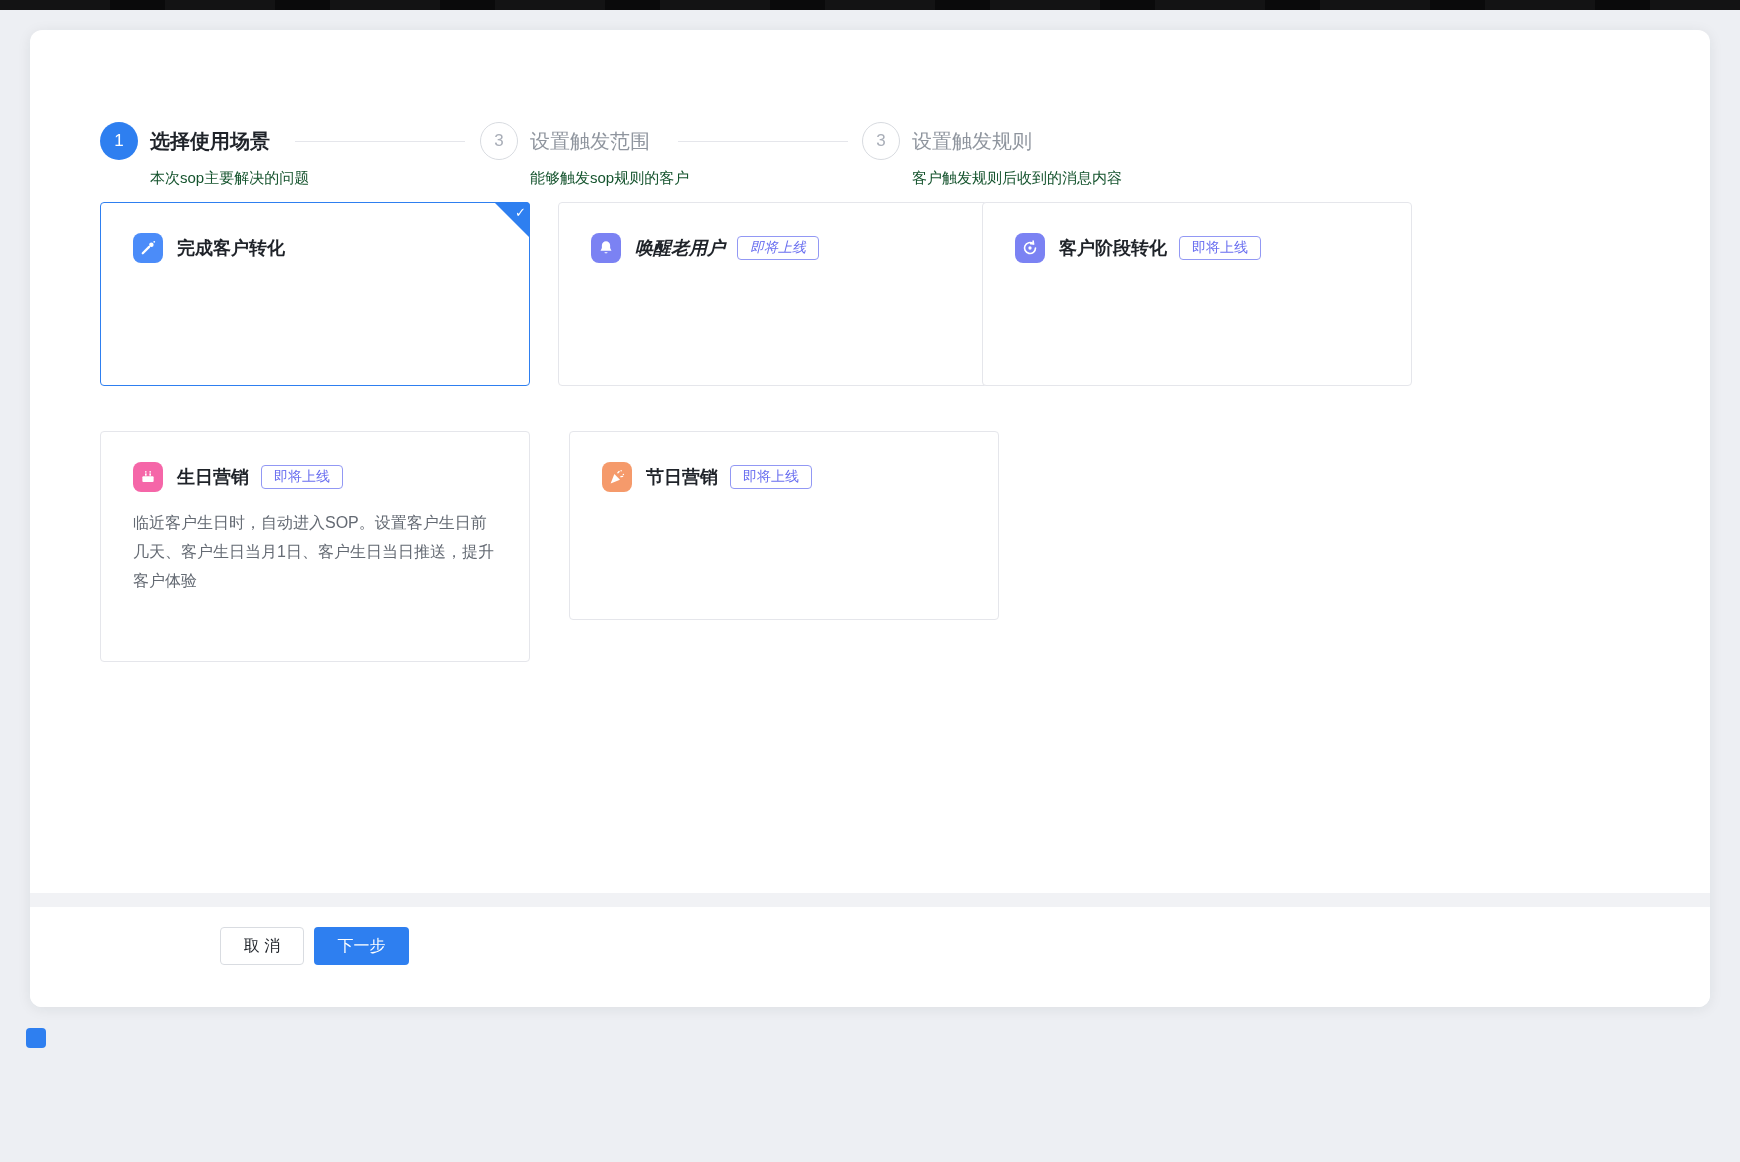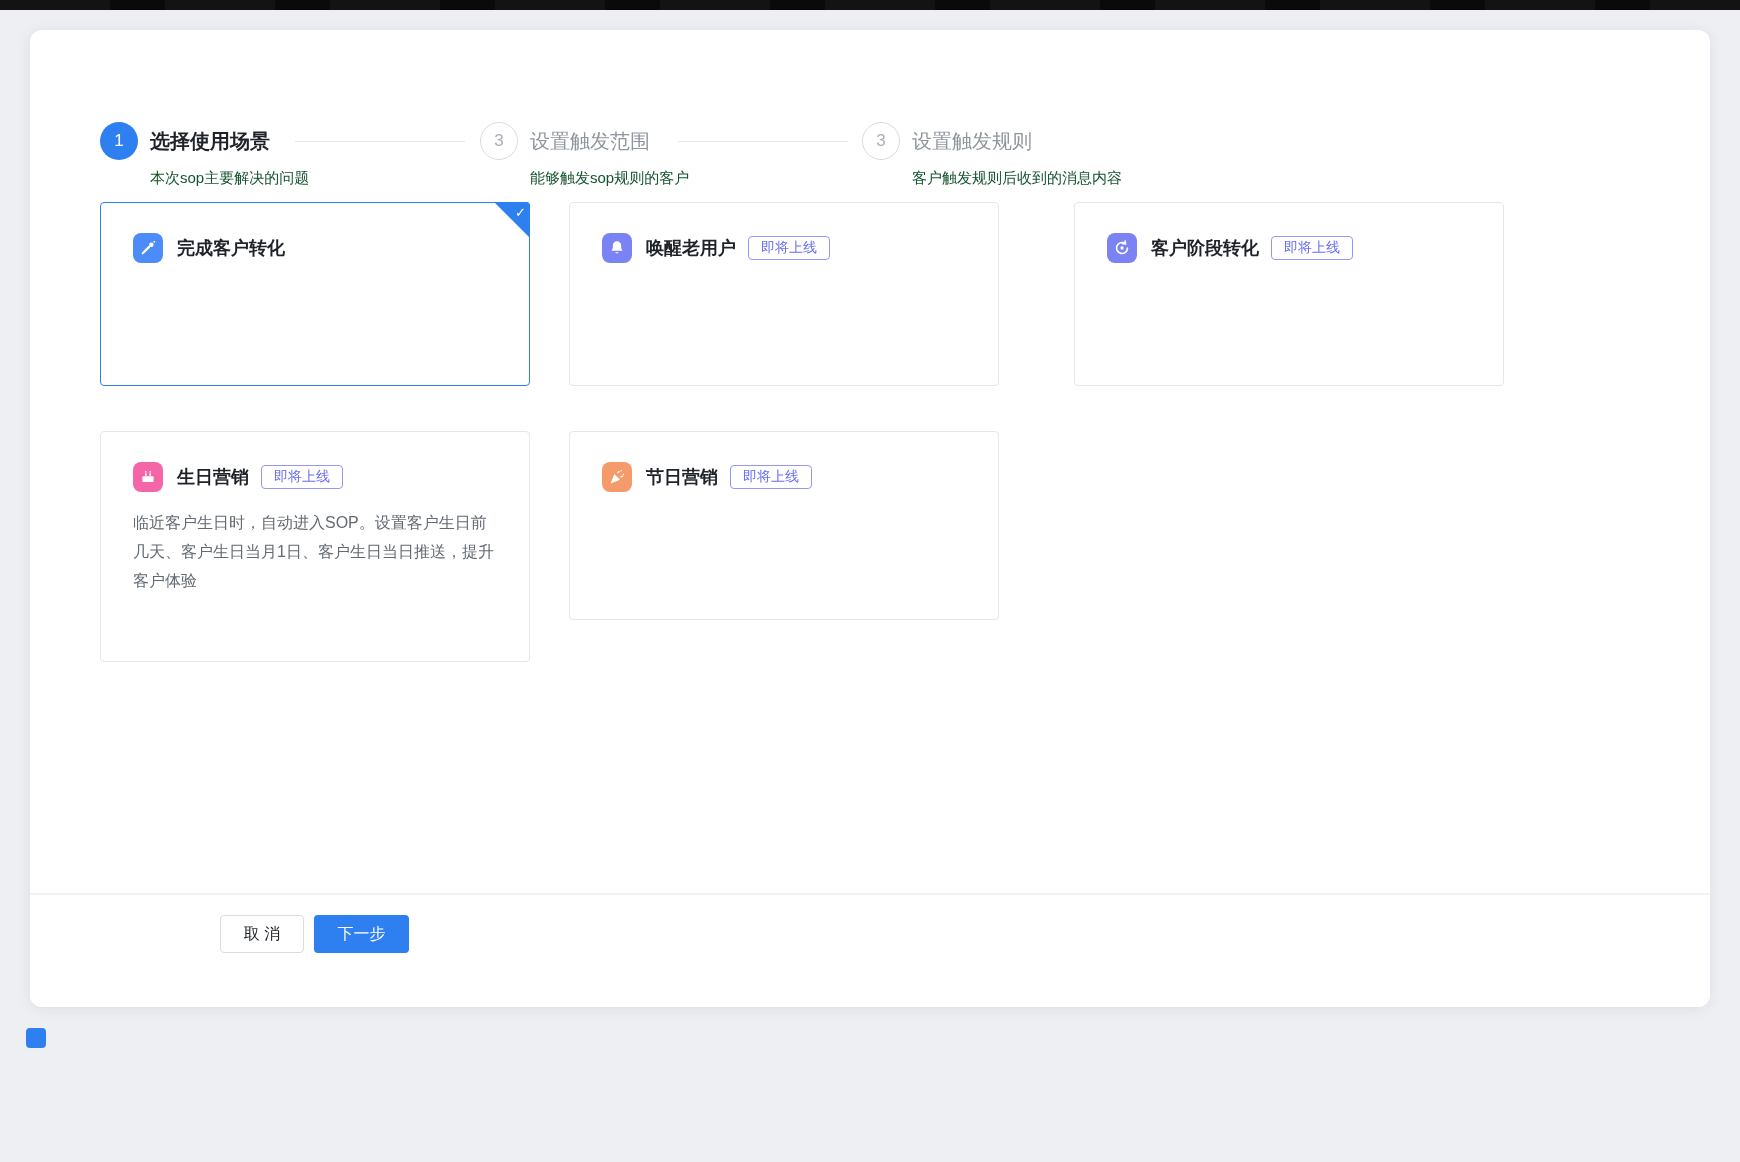--- a/index.html
+++ b/index.html
@@ -61,21 +61,21 @@
   .corner-check {
     position:absolute; top:2px; right:3px; color:#fff;
     font-size:13px; font-weight:700;
   }
   .corner-check::before { content:"✓"; }
   
   .divider-strip {
     position:absolute; left:0; right:0; bottom:100px; height:14px; background:#f1f2f5;
   }
   .footer {
-    position:absolute; left:0; right:0; bottom:0; height:112px;
+    position:absolute; left:0; right:0; bottom:0; height:100px;
     background:#fff; display:flex; align-items:flex-start;
     padding:20px 0 0 190px;
   }
   .btn { height:38px; border-radius:4px; font-size:16px; cursor:pointer;
     font-family:inherit; display:inline-flex; align-items:center; justify-content:center; }
   .btn-cancel { width:84px; background:#fff; border:1px solid #d9dce1; color:#1f2329; }
   .btn-next { width:95px; border:none; color:#fff; margin-left:10px; }
   .floating-corner { position:absolute; left:26px; top:1028px; width:20px; height:20px; border-radius:4px; }
 </style>
 </head>
@@ -119,34 +119,34 @@
         <svg viewBox="0 0 24 24" width="18" height="18">
             <path d="M5 19l8.5-8.5" stroke="#fff" stroke-width="3" stroke-linecap="round" fill="none"></path>
             <circle cx="16.5" cy="7.5" r="3" fill="#fff"></circle>
             <circle cx="20.3" cy="3.8" r="1.2" fill="#fff"></circle>
           </svg>
       </div>
       <div class="card-title">完成客户转化</div>
     </div>
   </div>
 
-  <div class="card" style="left:539px; top:172px; height:184px;">
+  <div class="card" style="left:528px; top:172px; height:184px;font-style:italic;">
     <div class="card-head">
       <div class="card-icon" style="background-color: rgb(123, 130, 243);">
         <svg viewBox="0 0 24 24" width="18" height="18">
             <path d="M12 3a5.5 5.5 0 0 0-5.5 5.5V12l-1.8 3.5h14.6L17.5 12V8.5A5.5 5.5 0 0 0 12 3z" fill="#fff"></path>
             <path d="M9.8 17.5a2.3 2.3 0 0 0 4.4 0z" fill="#fff"></path>
           </svg>
       </div>
       <div class="card-title">唤醒老用户</div>
       <div class="badge">即将上线</div>
     </div>
   </div>
 
-  <div class="card" style="left:1044px; top:172px; height:184px;">
+  <div class="card" style="left:952px; top:172px; height:184px;">
     <div class="card-head">
       <div class="card-icon" style="background-color: rgb(123, 130, 243);">
         <svg viewBox="0 0 24 24" width="18" height="18" fill="none" stroke="#fff" stroke-width="2.2" stroke-linecap="round">
             <path d="M19.3 12a7.3 7.3 0 1 1-2.9-5.8"></path>
             <path d="M16.2 2.8l.4 3.7-3.7-.4"></path>
             <circle cx="12" cy="12" r="2.2" fill="#fff" stroke="none"></circle>
           </svg>
       </div>
       <div class="card-title">客户阶段转化</div>
       <div class="badge">即将上线</div>

